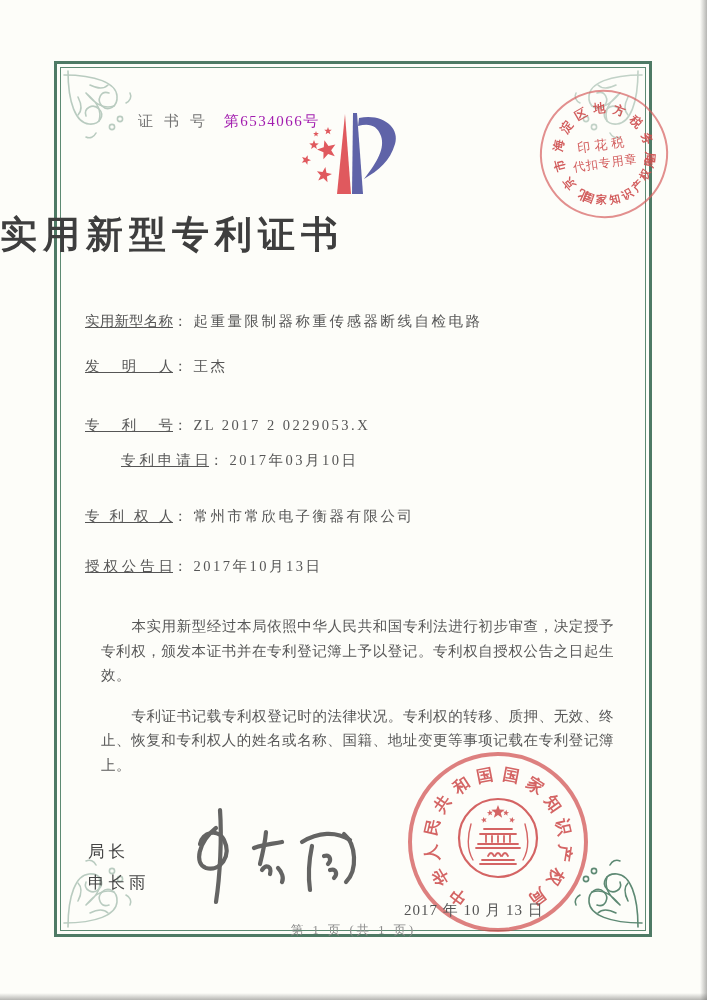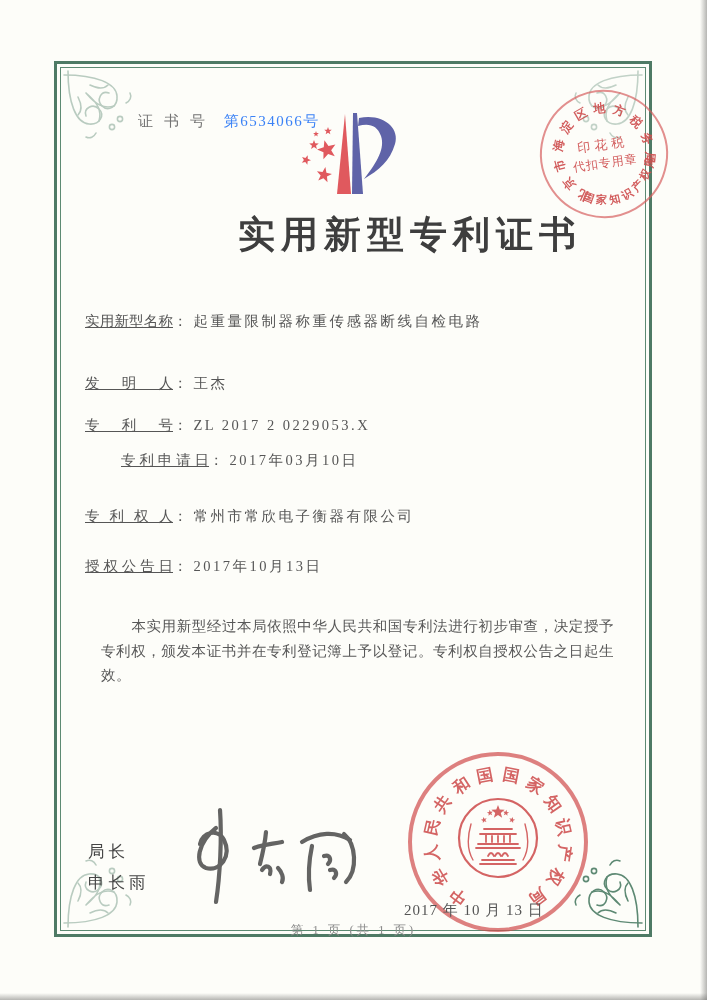--- a/index.html
+++ b/index.html
@@ -22,33 +22,33 @@
 
   .fl{position:absolute;width:86px;height:86px;color:#55836c;}
   .fl svg{width:100%;height:100%;}
   .fl-br{right:5px;bottom:5px;opacity:.95;}
   .fl-bl{left:5px;bottom:5px;transform:scaleX(-1);opacity:.4;}
   .fl-tl{left:5px;top:5px;transform:scale(-1,-1);opacity:.4;}
   .fl-tr{right:5px;top:5px;transform:scaleY(-1);opacity:.35;}
 
   .cert-no{position:absolute;left:118px;top:112px;font-size:15px;color:#737373;white-space:nowrap;}
   .cert-no .lbl{letter-spacing:11px;margin-left:20px;}
-  .cert-no .num{letter-spacing:1.5px;margin-left:4px;color:#3b82f6;}
+  .cert-no .num{letter-spacing:1.5px;margin-left:4px;color:#a21caf;}
 
   .logo{position:absolute;left:283px;top:98px;width:155px;height:112px;}
 
-  .title{position:absolute;left:0;width:582px;top:210px;text-align:right;
+  .title{position:absolute;left:0;width:582px;top:210px;text-align:left;
     font-size:37px;font-weight:600;letter-spacing:6px;color:#3e3e3e;}
 
   .fields{position:absolute;left:85px;top:310px;width:545px;}
   .frow{position:absolute;left:0;white-space:nowrap;font-size:14.5px;color:#565656;}
   .flabel{display:inline-block;width:88px;text-align:justify;text-align-last:justify;letter-spacing:0;text-decoration:underline;}
   .fcolon{display:inline-block;margin-right:6px;}
   .fvalue{letter-spacing:2.5px;}
-  .r0{top:2px;}.r1{top:64px;}.r2{top:106px;}.r3{top:141px;margin-left:36px;}.r4{top:197px;}.r5{top:247px;}
+  .r0{top:2px;}.r1{top:47px;}.r2{top:106px;}.r3{top:141px;margin-left:36px;}.r4{top:197px;}.r5{top:247px;}
 
   .body-text{position:absolute;left:85px;top:598px;width:545px;
     font-size:14.5px;line-height:24.5px;color:#585858;text-align:justify;letter-spacing:.5px;}
   .body-text p{margin:16px;text-indent:2.1em;}
 
   .signer{position:absolute;left:88px;top:836px;font-size:16.5px;color:#454545;letter-spacing:4px;line-height:31px;}
   .sig-script{position:absolute;left:178px;top:798px;width:205px;height:112px;}
 
   
   .seal{border-radius:50%;position:absolute;}
@@ -136,20 +136,21 @@
   <div class="frow r4">
     <span class="flabel">专利权人</span><span class="fcolon">：</span><span class="fvalue">常州市常欣电子衡器有限公司</span>
   </div>
   <div class="frow r5">
     <span class="flabel">授权公告日</span><span class="fcolon">：</span><span class="fvalue">2017年10月13日</span>
   </div>
 </div>
 
 <div class="body-text">
   <p>本实用新型经过本局依照中华人民共和国专利法进行初步审查，决定授予专利权，颁发本证书并在专利登记簿上予以登记。专利权自授权公告之日起生效。</p>
+  <p>专利证书记载专利权登记时的法律状况。专利权的转移、质押、无效、终止、恢复和专利权人的姓名或名称、国籍、地址变更等事项记载在专利登记簿上。</p>
 </div>
 
 <div class="signer">
   <div>局长</div>
   <div>申长雨</div>
 </div>
 
 <svg class="sig-script" viewBox="0 0 205 112" fill="none" stroke="#4a4a4a" stroke-width="4.2" stroke-linecap="round" opacity=".85">
   <path d="M38 30 C20 44 16 66 28 70 C42 74 54 58 46 42 C40 30 24 34 22 46"></path>
   <path d="M42 12 C44 40 42 78 38 104"></path>

